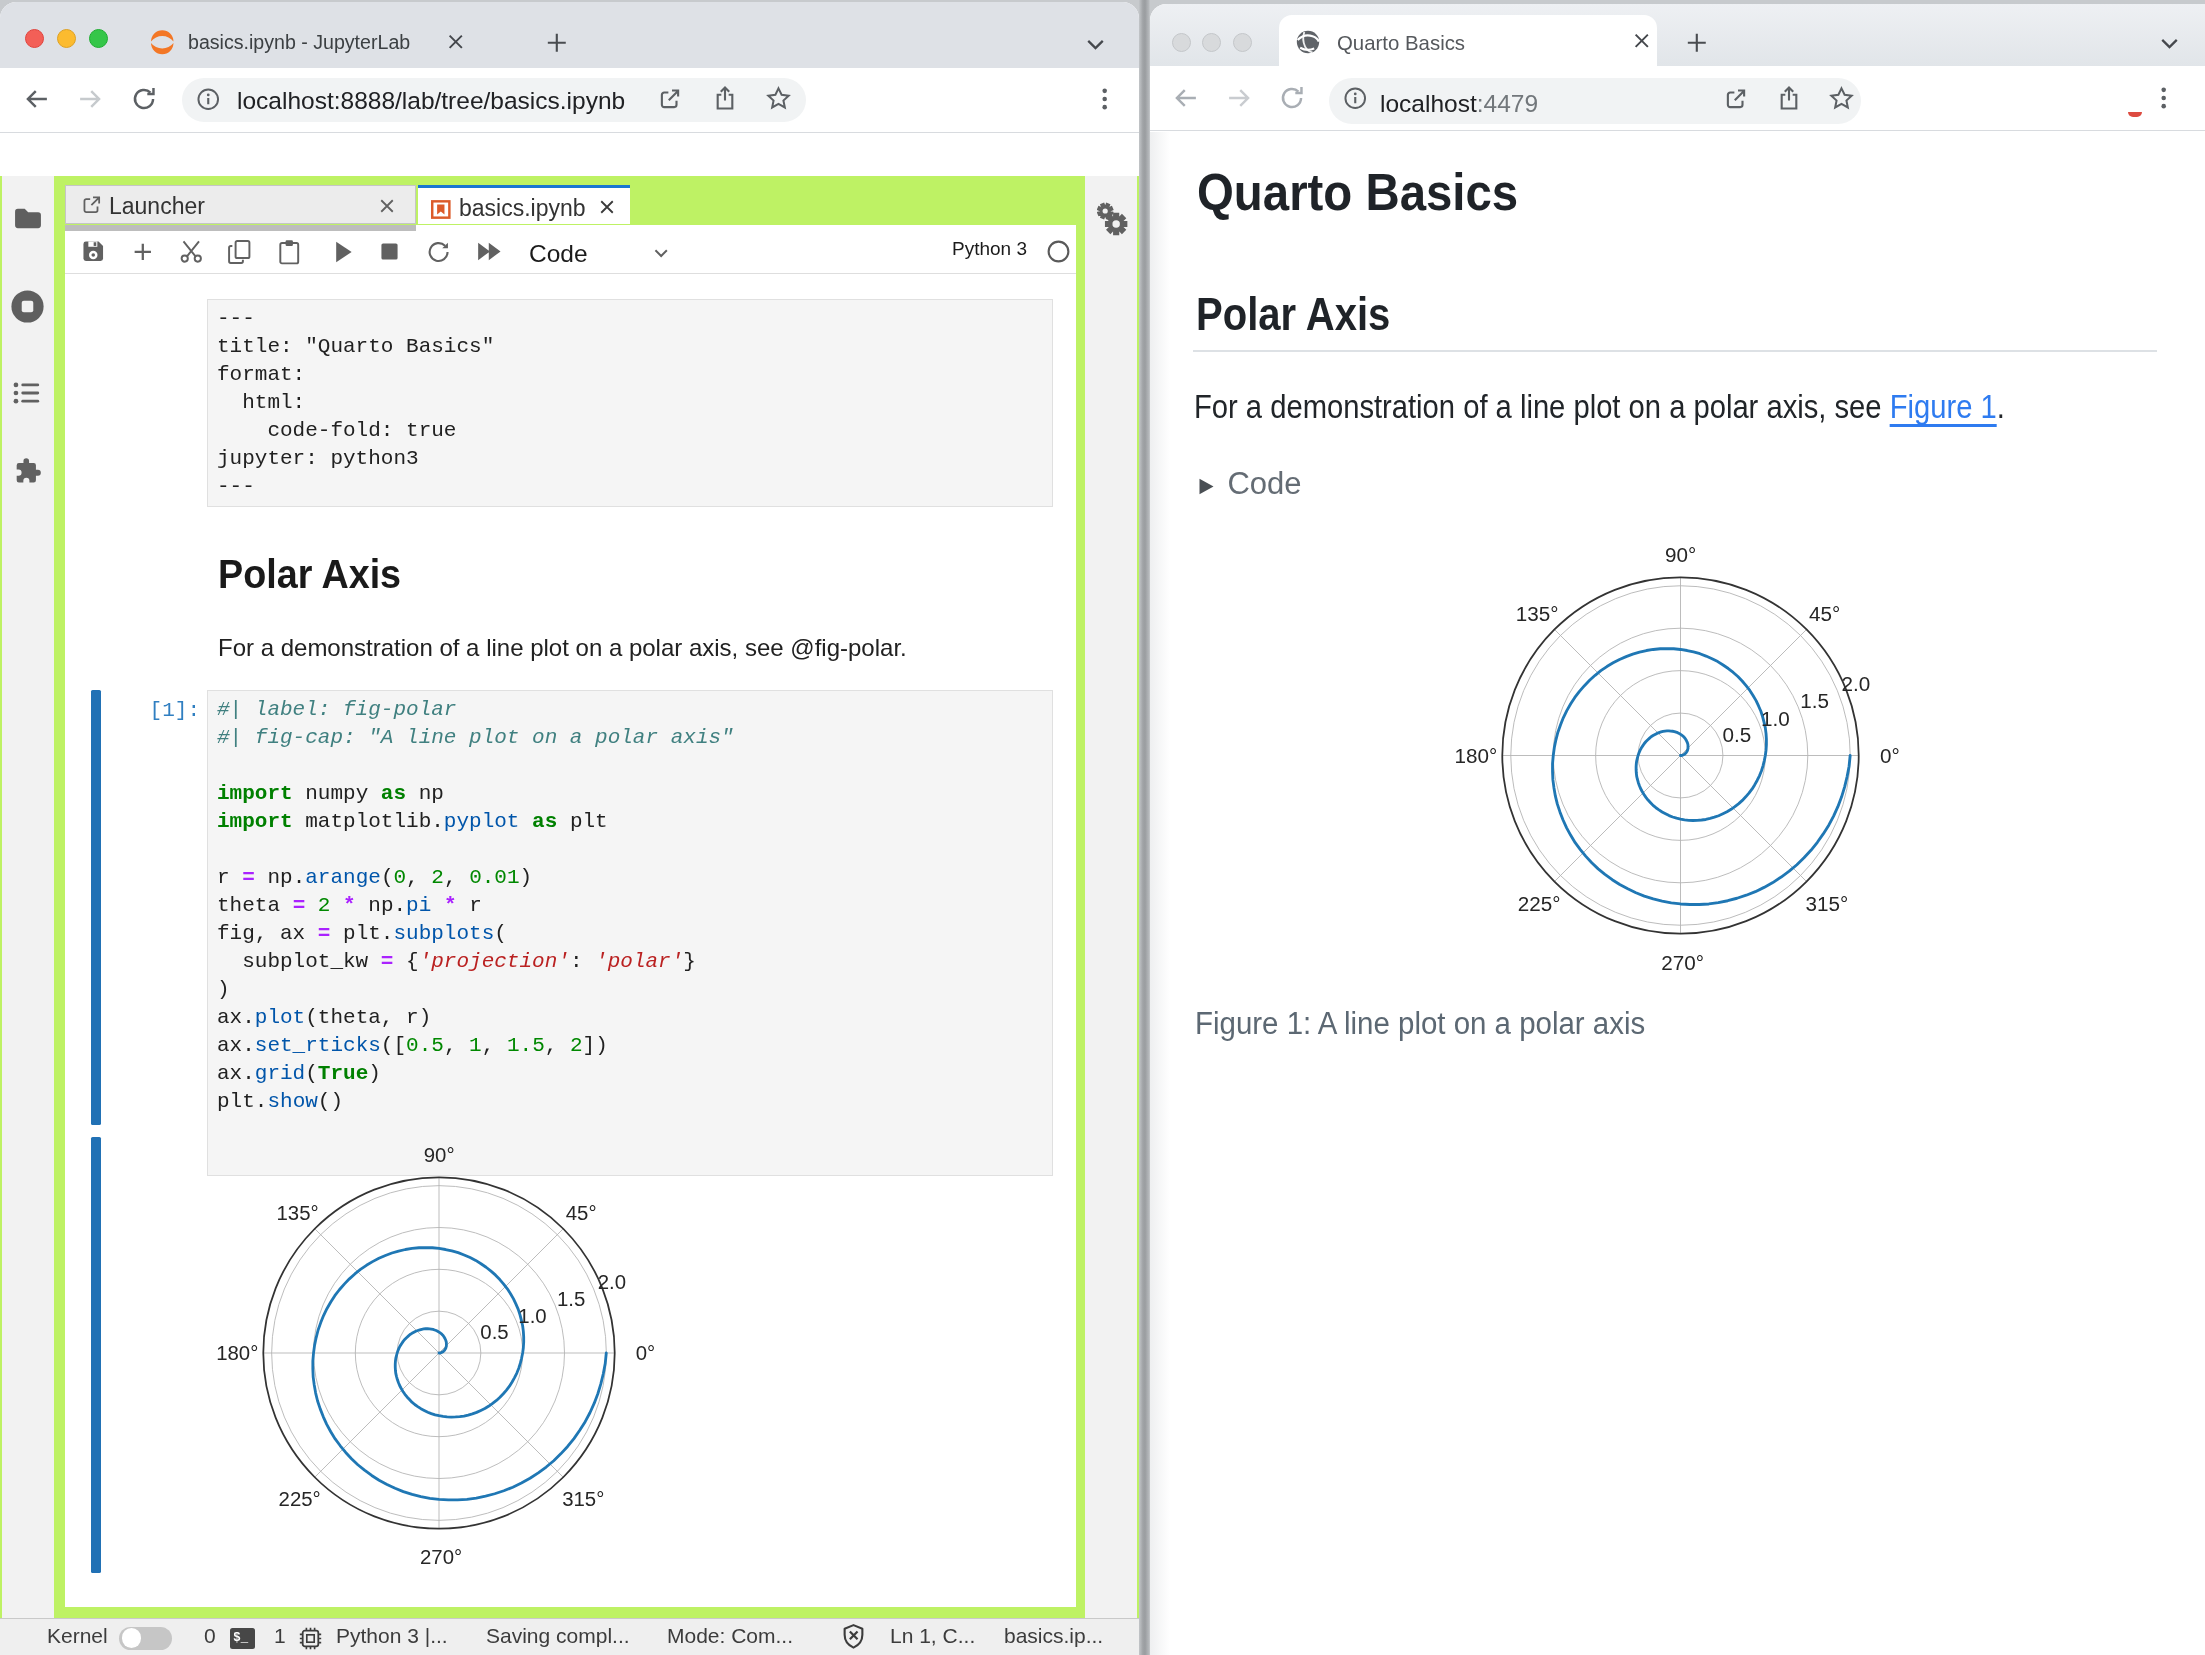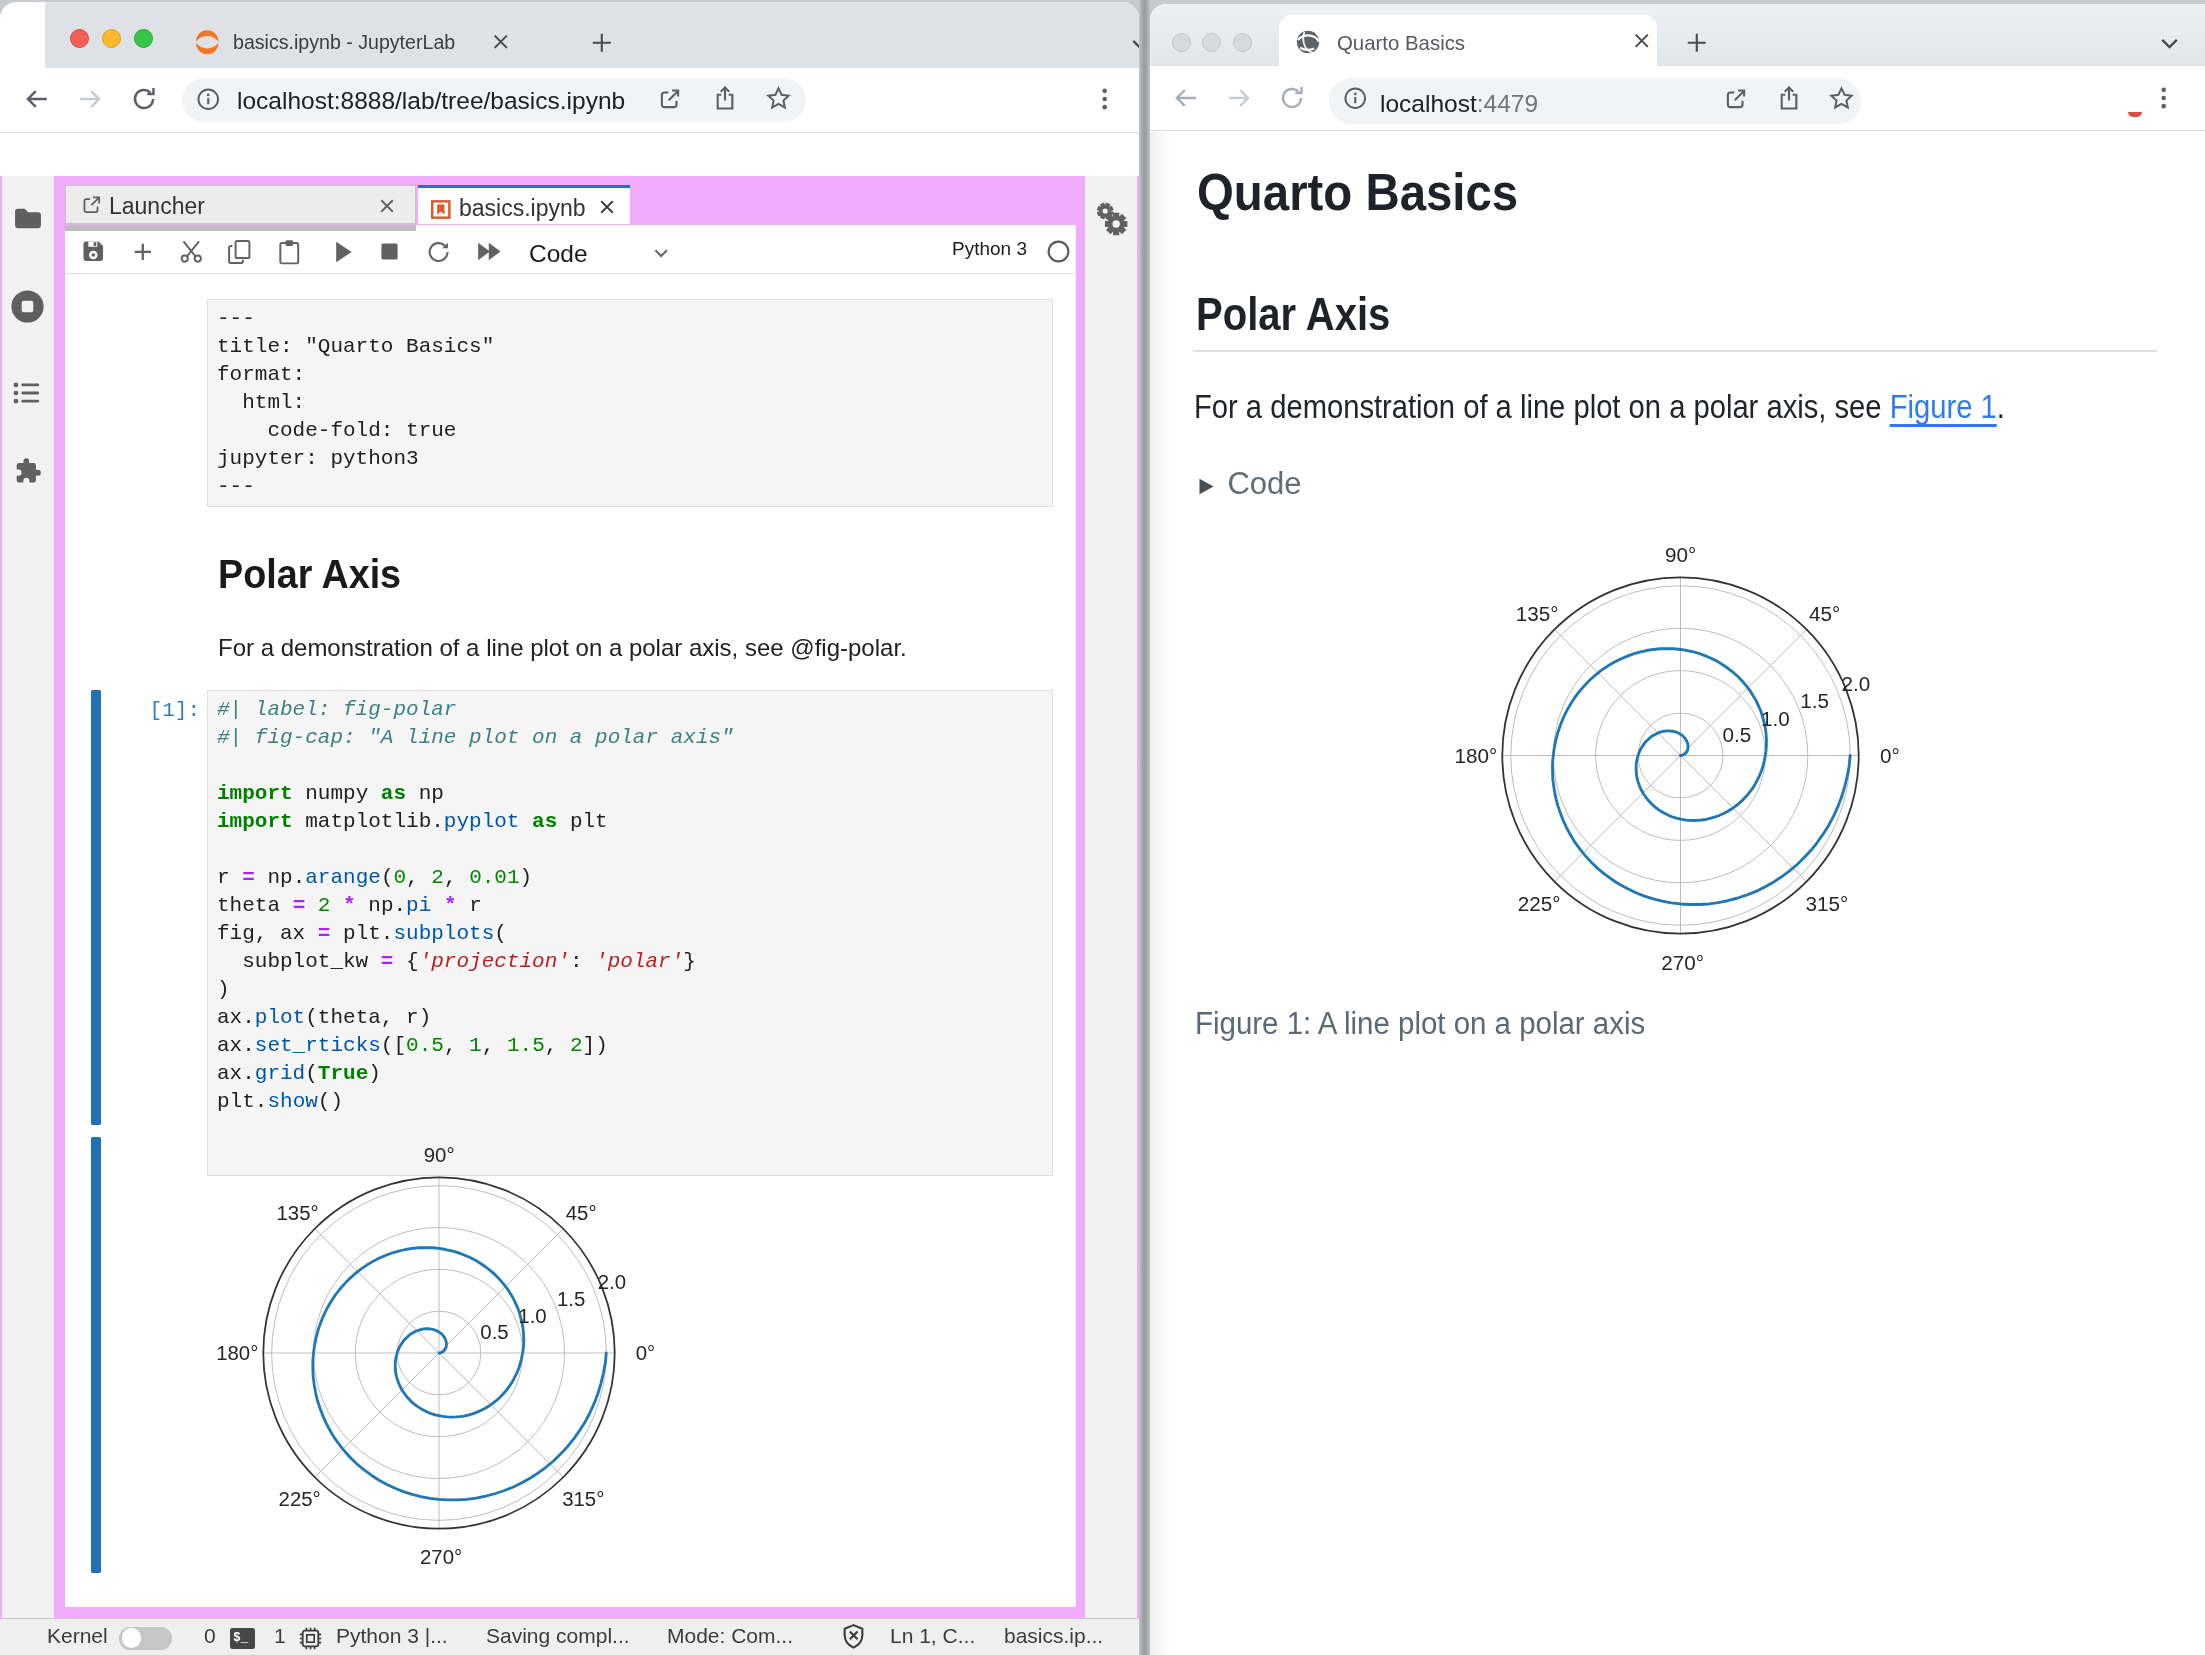--- a/index.html
+++ b/index.html
@@ -2,37 +2,37 @@
 <html style="font-size:13px"><head>
 <meta charset="utf-8">
 <style>
   * { margin:0; padding:0; box-sizing:border-box; }
   html,body { width:2205px; height:1656px; overflow:hidden; }
   body { background:#c7cacd; font-family:"Liberation Sans", sans-serif; position:relative; }
   .abs { position:absolute; }
   svg { display:block; }
   
   #winL { position:absolute; left:0; top:1.6px; width:1139px; height:1654px; border-radius:16.3px 16.3px 0 0; background:#fff; overflow:hidden; }
-  #winL .tabstrip { position:absolute; left:0; top:0; width:100%; height:66px; background:#dee1e6;margin-left:45px; }
+  #winL .tabstrip { position:absolute; left:0; top:0; width:100%; height:66px; background:#dee1e6; }
   .tl { position:absolute; top:27px; width:19px; height:19px; border-radius:50%; }
   #winL .tl1 { left:24.5px; background:#f35f57; border:0.8px solid #e0443e; }
   #winL .tl2 { left:57px; background:#fcbb2f; border:0.8px solid #dea123; }
   #winL .tl3 { left:89px; background:#35c649; border:0.8px solid #1fad32; }
   .tab { position:absolute; top:13px; height:53px; background:#fff; border-radius:13px 13px 0 0; }
   #winL .tab { left:128px; }
   .tabtitle { position:absolute; top:15.5px; font-size:20.4px; color:#3c4043; white-space:nowrap; }
   .toolbar { position:absolute; left:0; width:100%; background:#fff; }
   #winL .toolbar { top:66px; height:65px; border-bottom:1.6px solid #d8dbdf; }
   .pill { position:absolute; background:#f1f3f4; border-radius:23px; }
   #winL .pill { left:182px; top:10.6px; width:624px; height:44px; }
   .urltext { position:absolute; font-size:24.5px; color:#202124; white-space:nowrap; }
   
   #jlmenu { position:absolute; left:0; top:132px; width:100%; height:43px; background:#fff; }
   .mitem { position:absolute; top:9px; font-size:22px; color:#1b1b1b; }
-  #jlbody { position:absolute; left:0; top:174px; width:100%; height:1442px; background:#f0abfc; }
+  #jlbody { position:absolute; left:0; top:174px; width:100%; height:1442px; background:#bef264; }
   #sbL { position:absolute; left:1.6px; top:0; width:52px; height:100%; background:#f2f2f2; }
   #sbR { position:absolute; left:1085px; top:0; width:52px; height:100%; background:#f2f2f2; }
   .jltab { position:absolute; top:9.8px; height:39px; }
   #tabLauncher { left:65px; width:351px; background:#ececec; border:1.6px solid #c5c5c5; }
   #tabNb { left:418px; width:212px; background:#fff; border-top:3.3px solid #1976d2; }
   .jltabtxt { position:absolute; top:6.5px; font-size:23px; color:#333; white-space:nowrap; }
   #nbtoolbar { position:absolute; left:65px; top:49px; width:1011px; height:49px; background:#fff; border-bottom:1.6px solid #dedede; z-index:3; }
   #nbarea { position:absolute; left:65px; top:96px; width:1011px; height:1335px; background:#fff; }
   .cellbox { position:absolute; left:142px; width:846px; background:#f5f5f5; border:1.6px solid #e0e0e0; }
   .code { font-family:"Liberation Mono", monospace; font-size:21px; line-height:28px; color:#212121; white-space:pre; }

